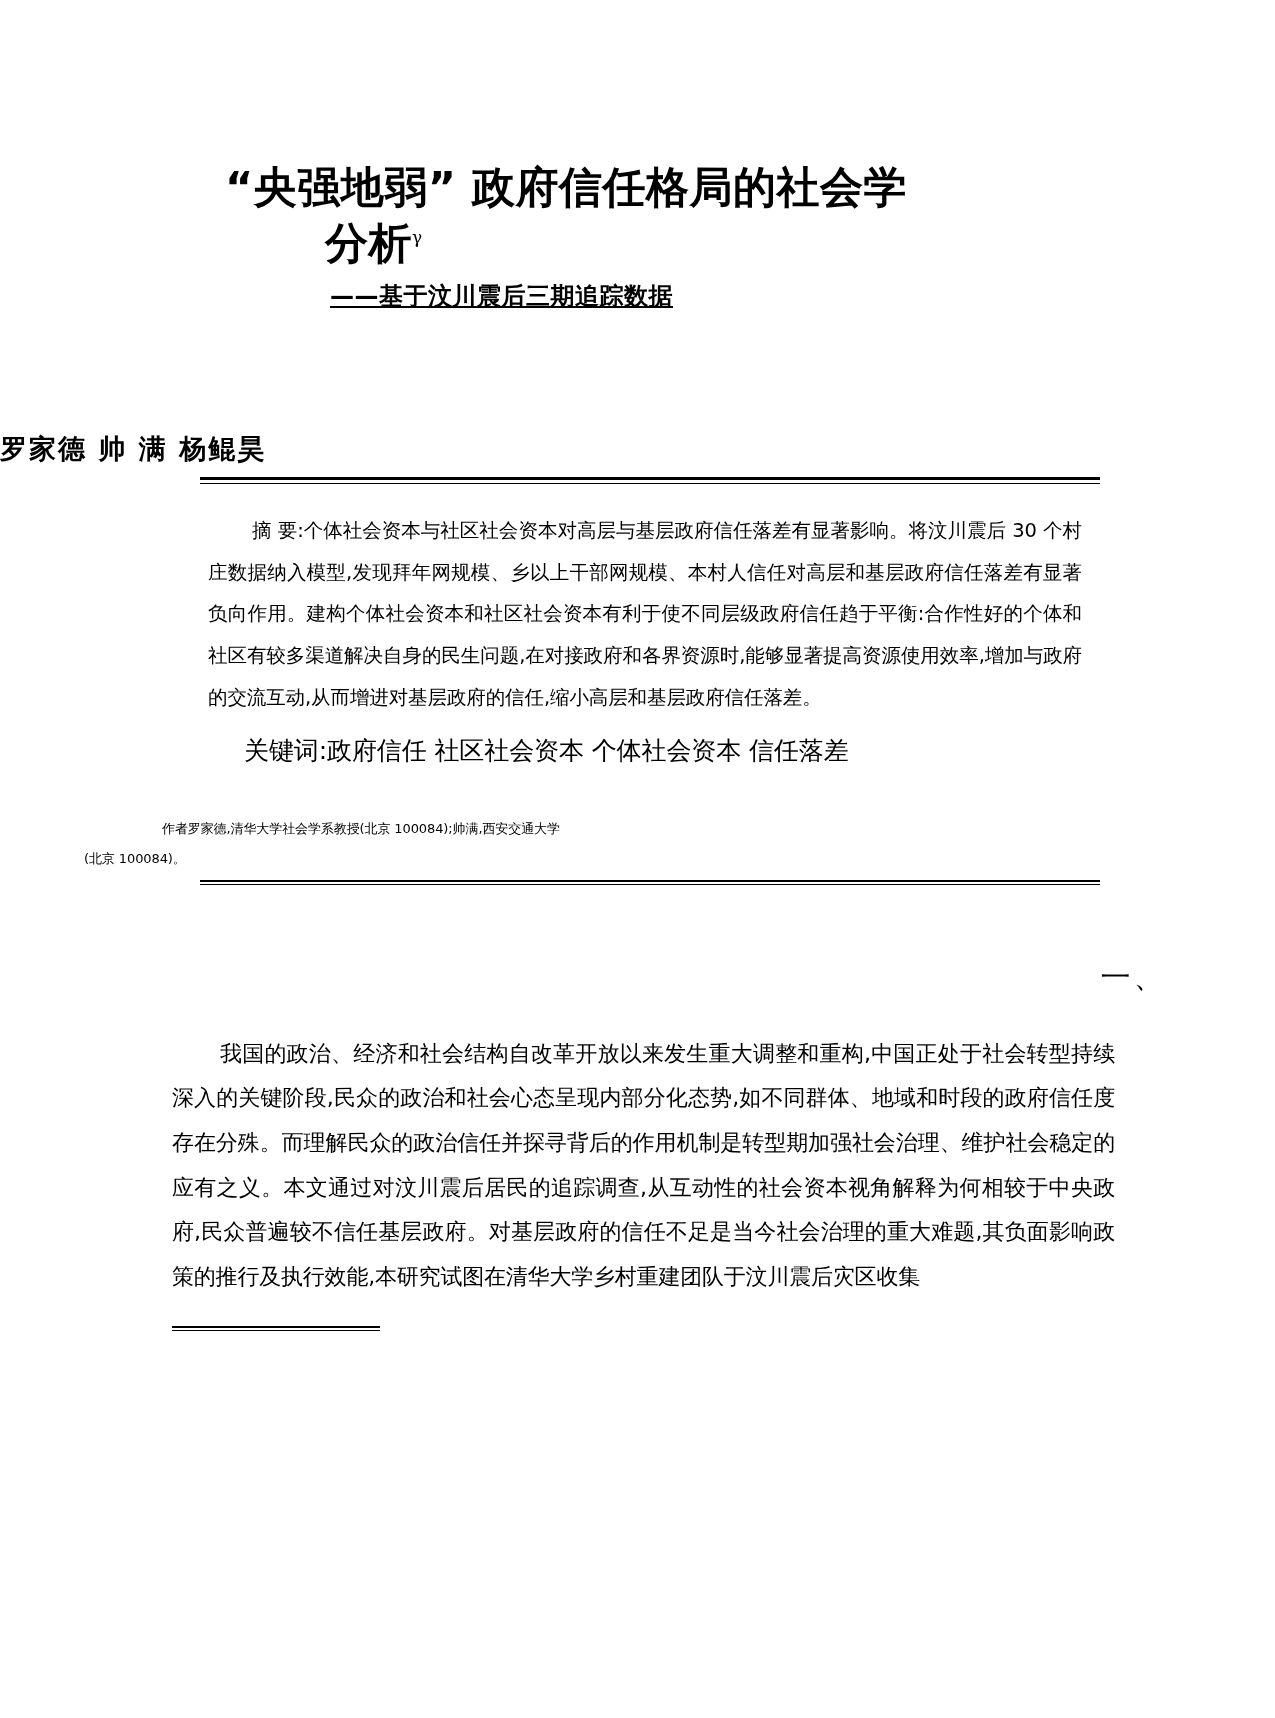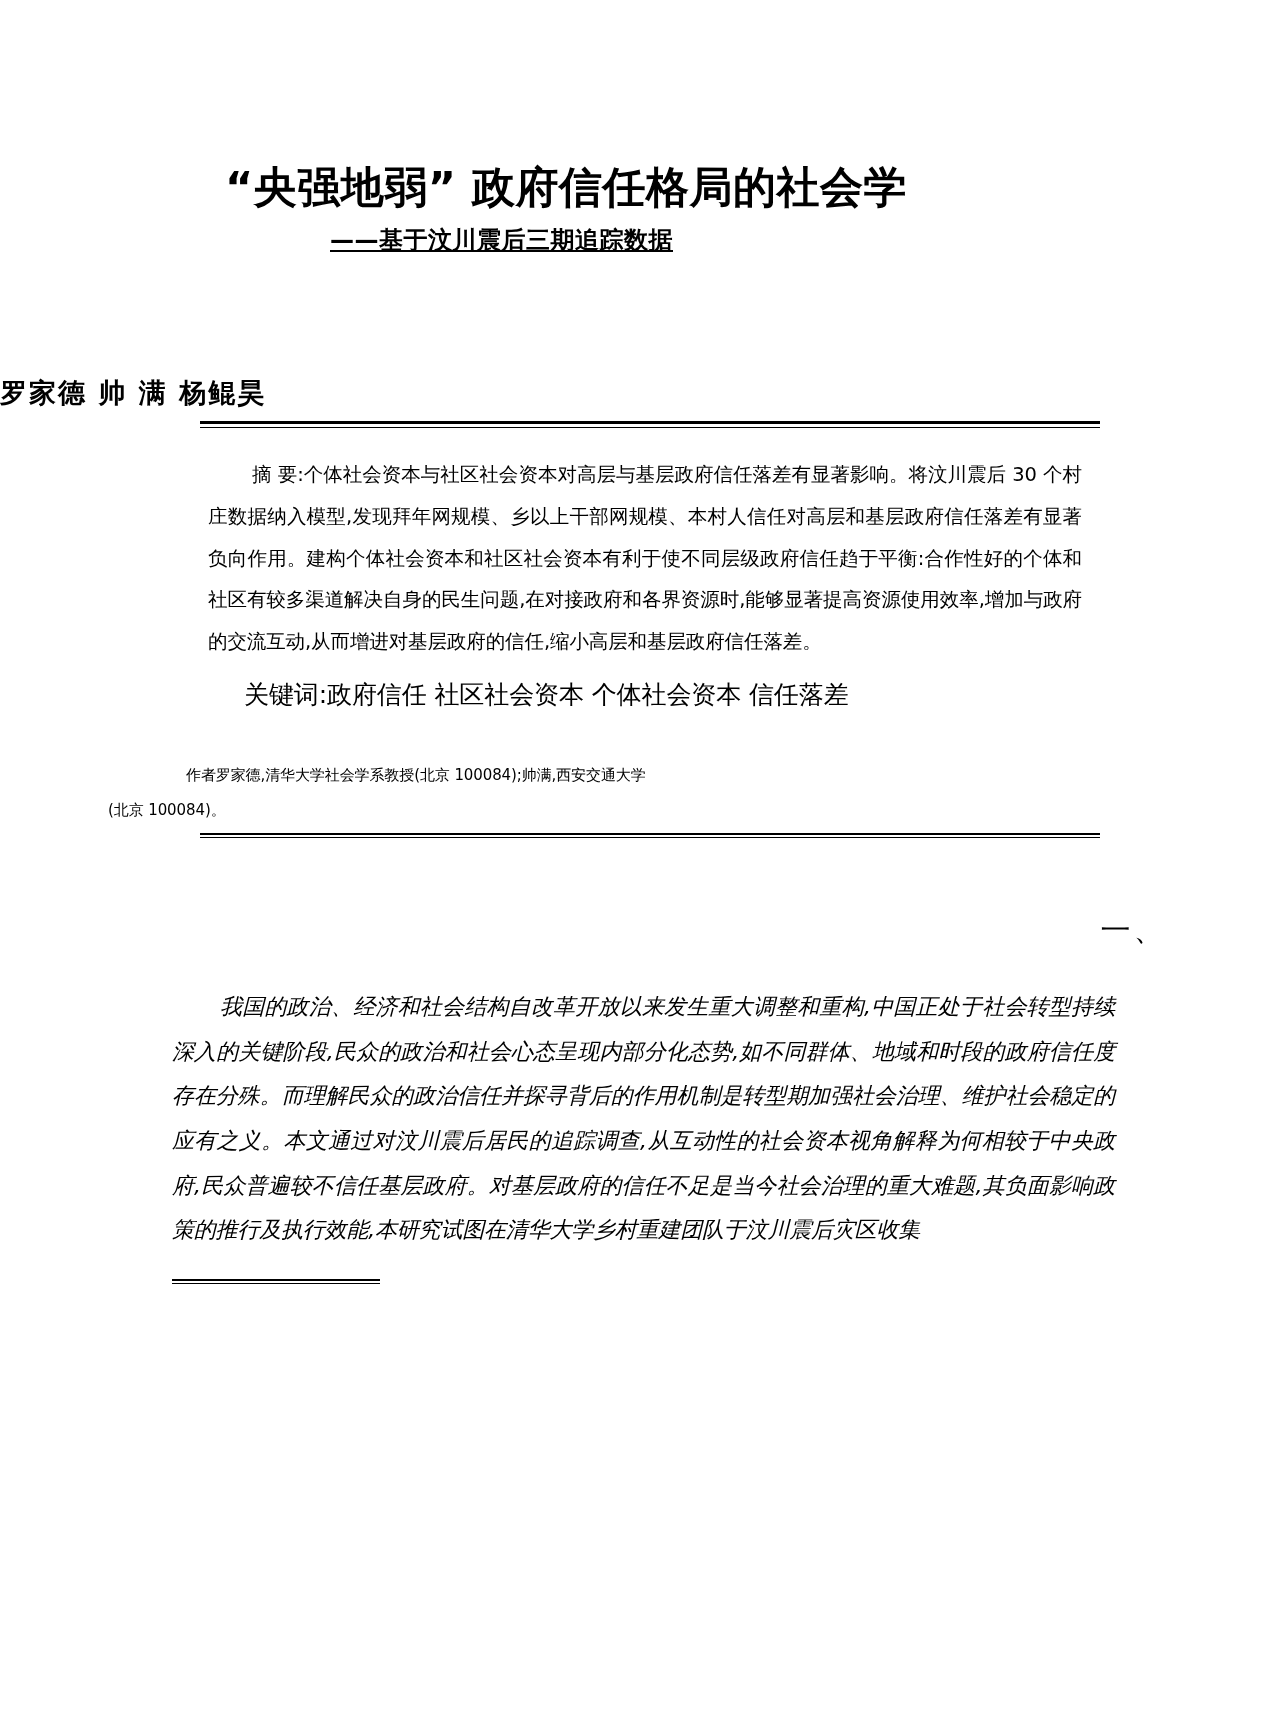--- a/index.html
+++ b/index.html
@@ -109,23 +109,23 @@
     margin: 6px 0 0 0;
     font-size: 25px;
     line-height: 2.0;
     text-indent: 44px;
     letter-spacing: -0.1px;
   }
 
   
   .affil-block {
     margin-top: 38px;
-    padding-left: 108px;
+    padding-left: 84px;
     padding-right: 185px;
-    font-size: 15px;
+    font-size: 13px;
     line-height: 2.3;
     letter-spacing: -0.1px;
   }
   .affil-line { margin: 0; }
   .affil-indent-1 { text-indent: 78px; }
   .affil-indent-2 { text-indent: 108px; }
   .affil-indent-3 { text-indent: 0; }
 
   
   .section-heading {
@@ -144,42 +144,41 @@
     padding-right: 160px;
   }
   .body-p {
     margin: 0;
     font-size: 22px;
     line-height: 2.03;
     text-align: justify;
     text-indent: 48px;
     word-break: break-all;
     letter-spacing: -0.2px;
-    font-style: italic;
   }
 
   
   .footnote-rule {
     margin: 26px 0 0 172px;
     width: 208px;
     border: none;
     border-top: 2px solid #000;
     border-bottom: 1px solid #000;
     height: 2px;
     box-sizing: content-box;
   }
 </style>
 </head>
 <body>
 
 <div class="page">
   <div class="content">
 
     <div class="title-block">
-      <h1 class="doc-title"><span>“央强地弱” 政府信任格局的社会学</span></h1>
+      <h1 class="doc-title"><span>“央强地弱” 政府信任格局的社会学</span><span class="title-line2"><span>分析</span><sup class="title-marker">γ</sup></span></h1>
       <div class="doc-subtitle">——基于汶川震后三期追踪数据</div>
     </div>
 
     <div class="authors-row">罗家德 帅 满 杨鲲昊</div>
 
     <hr class="rule-double">
 
     <div class="abstract-block">
       <p class="abstract-p">摘 要:个体社会资本与社区社会资本对高层与基层政府信任落差有显著影响。将汶川震后 30 个村庄数据纳入模型,发现拜年网规模、乡以上干部网规模、本村人信任对高层和基层政府信任落差有显著负向作用。建构个体社会资本和社区社会资本有利于使不同层级政府信任趋于平衡:合作性好的个体和社区有较多渠道解决自身的民生问题,在对接政府和各界资源时,能够显著提高资源使用效率,增加与政府的交流互动,从而增进对基层政府的信任,缩小高层和基层政府信任落差。</p>
       <p class="keywords-p">关键词:政府信任 社区社会资本 个体社会资本 信任落差</p>

